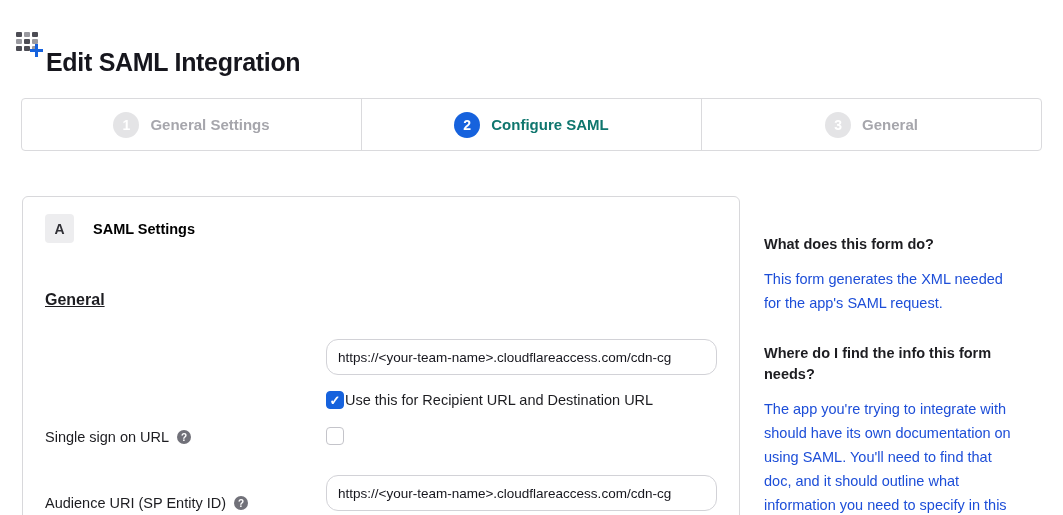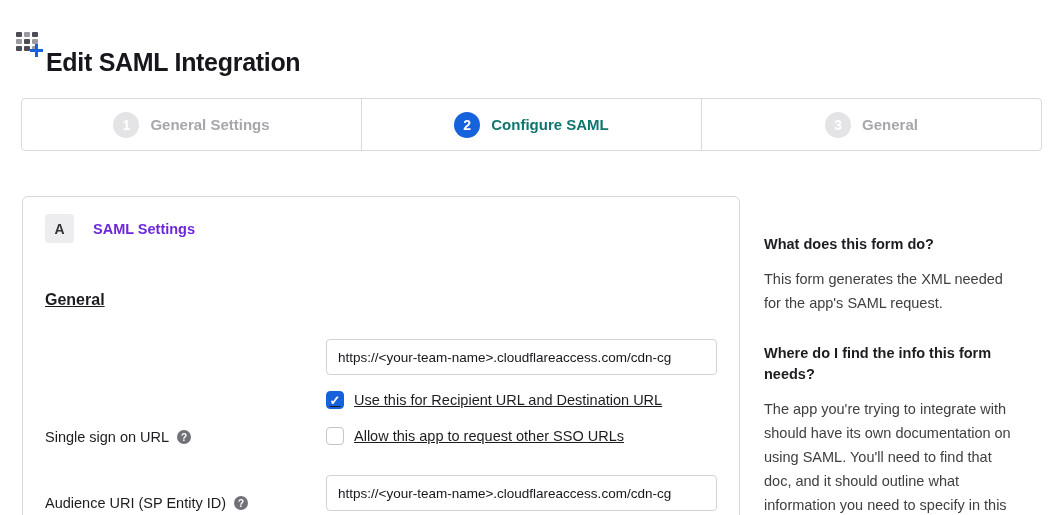--- a/index.html
+++ b/index.html
@@ -35,52 +35,52 @@
   
   .main { display: flex; align-items: flex-start; margin: 45px 0 0 22px; }
 
   .form-card { width: 718px; border: 1px solid #d8d8db; border-radius: 6px;
     padding: 17px 22px 40px 22px; min-height: 380px; background: #fff; }
 
   .section-header { display: flex; align-items: center; gap: 19px; }
   .section-letter { width: 29px; height: 29px; background: #ededef; border-radius: 4px;
     display: flex; align-items: center; justify-content: center;
     font-size: 14px; font-weight: bold; color: #303036; }
-  .section-title { font-size: 14.5px; font-weight: bold; color: #6d28d9; }
+  .section-title { font-size: 14.5px; font-weight: bold; color: #000000; }
 
   .group-title { margin: 48px 0 0 0; font-size: 16px; font-weight: bold; color: #1d1d21; text-decoration: underline; }
 
   .field-row { display: flex; align-items: flex-end; margin-top: 30px; }
   .field-label-col { width: 281px; flex: 0 0 auto; padding-top: 9px;
     display: flex; align-items: center; }
   .field-label { font-size: 14.5px; color: #1d1d21; }
   .help-icon { width: 14px; height: 14px; border-radius: 50%; background: #717179;
     color: #fff; font-size: 10px; font-weight: bold; display: inline-flex;
     align-items: center; justify-content: center; margin-left: 8px; flex: 0 0 auto;
     cursor: pointer; }
   .field-input-col { display: flex; flex-direction: column; }
-  .text-input { width: 391px; height: 36px; border: 1px solid #d2d2d7; border-radius: 4px;
+  .text-input { width: 391px; height: 36px; border: 1px solid #d2d2d7; border-radius: 12px;
     padding: 0 11px; font-size: 13.5px; color: #16161d;
     font-family: "Liberation Sans", sans-serif; outline: none; background: #fff; }
 
-  .checkbox-row { display: flex; align-items: center; gap: 10px; margin-top: 16px;
-    cursor: pointer; text-decoration: underline; }
+  .checkbox-row { display: flex; align-items: center; gap: 1px; margin-top: 16px;
+    cursor: pointer; }
   .checkbox-row.second { margin-top: 18px; }
   .checkbox { width: 18px; height: 18px; border-radius: 4px; flex: 0 0 auto;
     border: 1px solid #c4c4ca; background: #fff; display: flex; align-items: center;
     justify-content: center; }
   .checkbox.checked { background: #1662dd; border-color: #1662dd; }
   .checkbox.checked::after { content: "✓"; color: #fff; font-size: 13px; font-weight: bold; }
   .checkbox-label { font-size: 14.5px; color: #1d1d21; }
 
   
   .help-panel { margin-left: 24px; width: 252px; padding-top: 38px; }
   .help-heading { font-size: 14.5px; font-weight: bold; color: #1d1d21;
     line-height: 1.4; margin-bottom: 13px; }
-  .help-body { font-size: 14.5px; color: #404040; line-height: 1.66; margin-bottom: 28px; }
+  .help-body { font-size: 14.5px; color: #1d4ed8; line-height: 1.66; margin-bottom: 28px; }
 </style>
 </head>
 <body>
 
 <div class="page-header">
   <span class="app-icon">
     <span class="grid">
       <span class="sq"></span>
         <span class="sq lt"></span>
         <span class="sq"></span>
@@ -128,21 +128,20 @@
         <span class="help-icon">?</span>
       </div>
       <div class="field-input-col">
         <input class="text-input" type="text" value="https://&lt;your-team-name&gt;.cloudflareaccess.com/cdn-cg" style="">
         <div class="checkbox-row">
           <span class="checkbox checked"></span>
           <span class="checkbox-label">Use this for Recipient URL and Destination URL</span>
         </div>
         <div class="checkbox-row second">
           <span class="checkbox"></span>
-          <span class="checkbox-label">Allow this app to request other SSO URLs</span>
         </div>
       </div>
     </div>
 
     <div class="field-row">
       <div class="field-label-col">
         <span class="field-label">Audience URI (SP Entity ID)</span>
         <span class="help-icon">?</span>
       </div>
       <div class="field-input-col">

